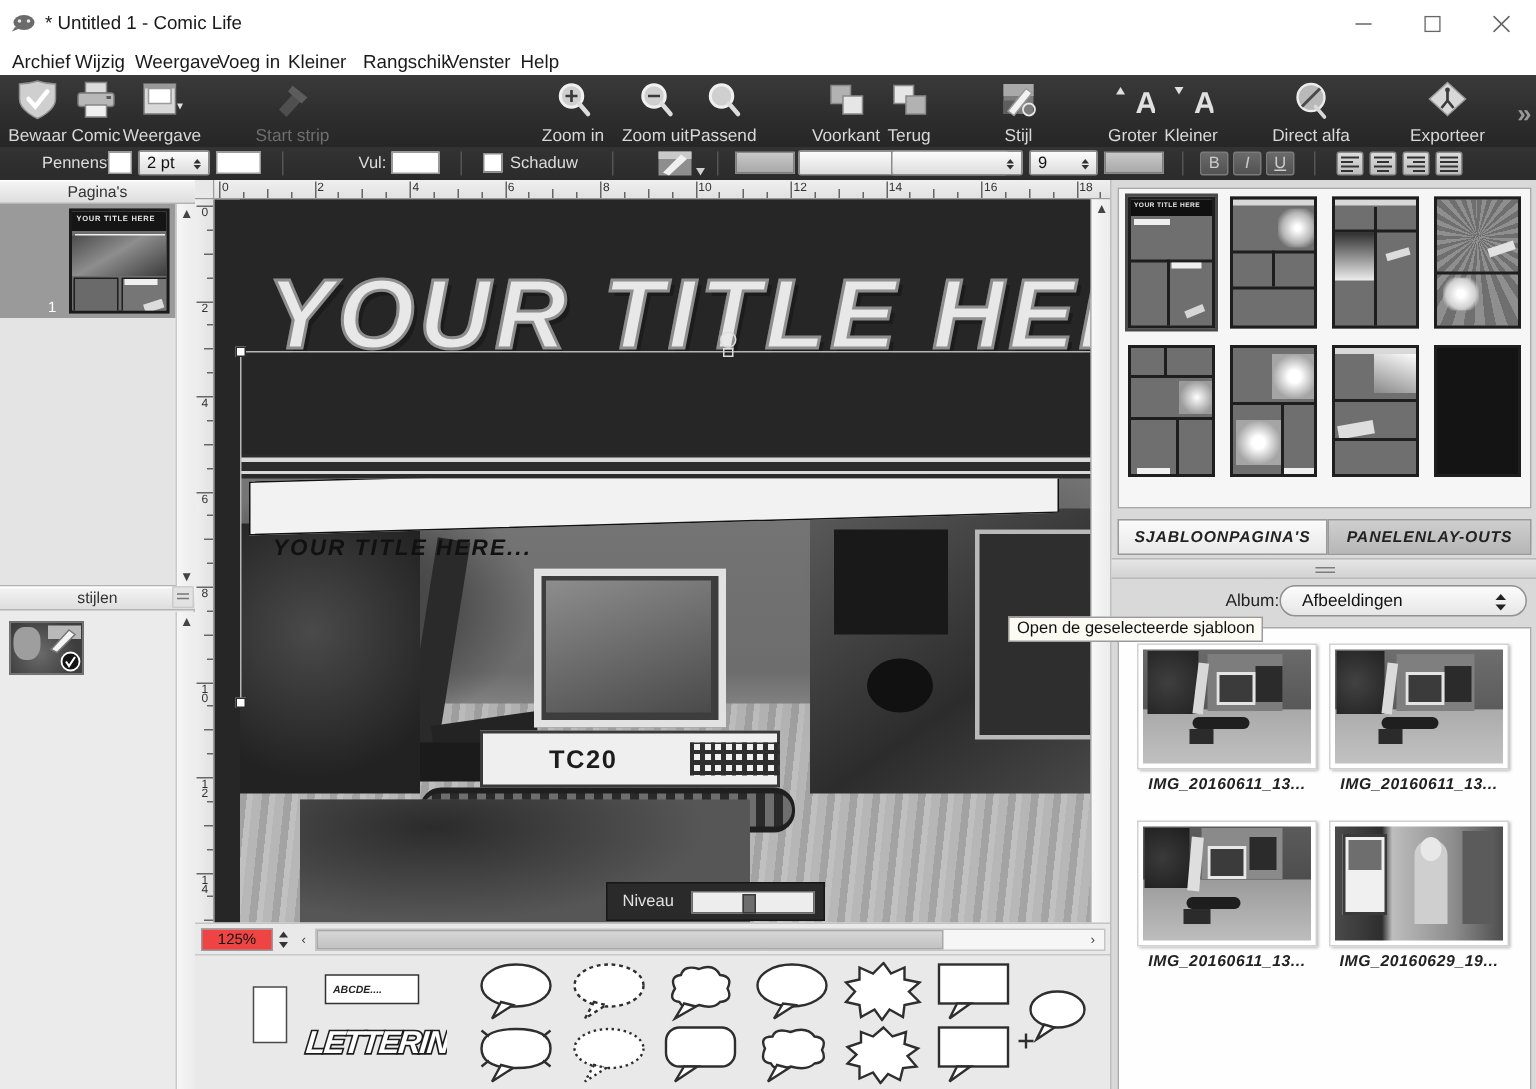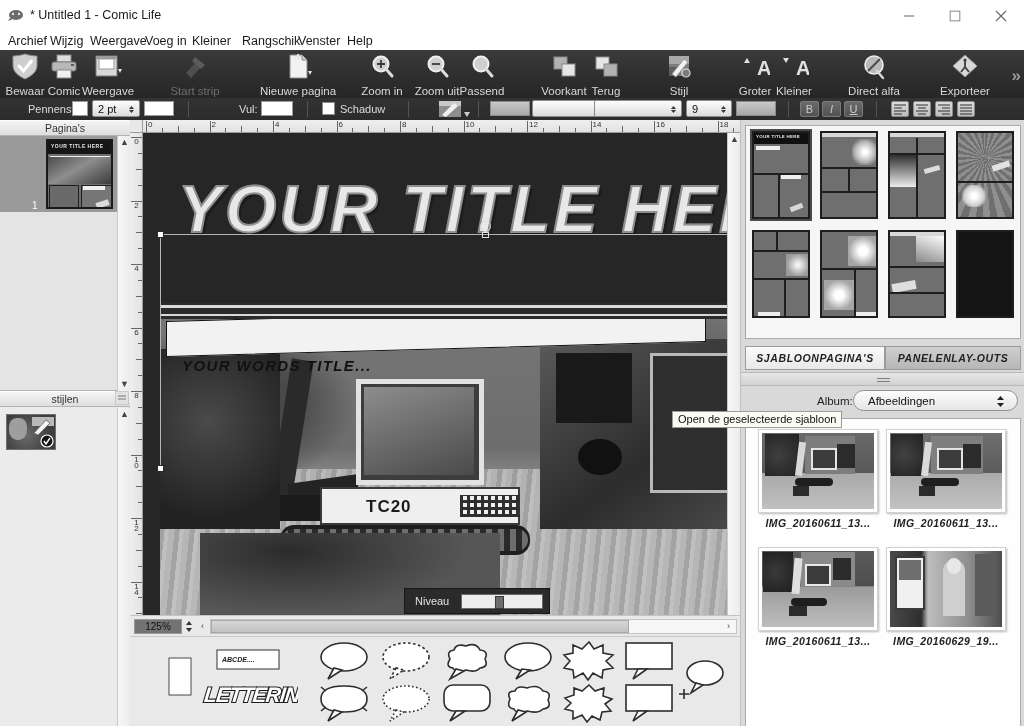--- a/index.html
+++ b/index.html
@@ -129,21 +129,21 @@
                     background:#ededed; border:1px solid #6a6a6a; cursor:pointer; }
   .niveau .nthumb { position:absolute; left:33px; top:1px; width:9px; height:13px;
                     background:#6d6d6d; border:1px solid #3a3a3a; cursor:grab; }
 
   
   .cv-vscroll { position:absolute; left:727px; top:133px; width:13px; height:492px;
                 background:linear-gradient(90deg,#f7f7f7,#ececec); border-left:1px solid #c9c9c9; }
   .cv-hbar { position:absolute; left:130px; top:615px; width:610px; height:21px; background:#e9e9e9;
              border-top:1px solid #c4c4c4; }
   .zoompct { position:absolute; left:4px; top:3px; width:48px; height:15px;
-             background:#737373; border:1px solid #9a9a9a;
+             background:#ef4444; border:1px solid #9a9a9a;
              font-size:10px; text-align:center; line-height:14px; color:#111; cursor:text; }
   .spin { position:absolute; left:54px; top:3px; width:10px; height:15px; cursor:pointer; }
   .hsa { position:absolute; top:4px; width:13px; height:13px; font-size:9px;
          text-align:center; line-height:13px; color:#444; cursor:pointer; }
   .htrack { position:absolute; left:80px; top:3px; width:527px; height:15px;
             background:#f6f6f6; border:1px solid #c4c4c4; }
   .hthumb { position:absolute; left:0; top:0; width:418px; height:13px;
             background:linear-gradient(180deg,#d6d6d6,#c2c2c2); border:1px solid #a8a8a8; cursor:grab; }
 
   
@@ -258,29 +258,20 @@
     </div>
 
     <div class="tool disabled" style="left:160px;width:70px">
       <svg class="ti" viewBox="0 0 30 27">
         <path d="M6 20 L16 9 L21 14 L11 25 Z" fill="#4f4f4f"></path>
         <path d="M15 4 L25 12 L21 16 L12 8 Z" fill="#5c5c5c"></path>
       </svg>
       <div class="tl">Start strip</div>
     </div>
 
-    <div class="tool" style="left:252px;width:92px">
-      <svg class="ti" viewBox="0 0 30 27">
-        <path d="M7 2 L19 2 L24 7 L24 25 L7 25 Z" fill="#f2f2f2" stroke="#8a8a8a"></path>
-        <path d="M19 2 L19 7 L24 7" fill="#cfcfcf" stroke="#8a8a8a"></path>
-        <path d="M15 1 L15 7 M12 4 L18 4" stroke="#e8e8e8" stroke-width="2"></path>
-        <path d="M25 18 L29 18 L27 22 Z" fill="#e0e0e0"></path>
-      </svg>
-      <div class="tl">Nieuwe pagina</div>
-    </div>
 
     <div class="tool" style="left:356px;width:52px">
       <svg class="ti" viewBox="0 0 30 27">
         <circle cx="14" cy="11" r="7.5" fill="#cfcfcf" stroke="#f0f0f0" stroke-width="2"></circle>
         <path d="M19 16 L25 23" stroke="#ddd" stroke-width="3" stroke-linecap="round"></path>
         <path d="M14 7 L14 15 M10 11 L18 11" stroke="#3a3a3a" stroke-width="1.8"></path>
       </svg>
       <div class="tl">Zoom in</div>
     </div>
 
@@ -631,21 +622,21 @@
         <div style="position:absolute;left:380px;top:20px;width:200px;height:190px;background:linear-gradient(145deg,#5a5a5a,#2c2c2c 60%,#4a4a4a);"></div>
         <div style="position:absolute;left:396px;top:34px;width:76px;height:70px;background:#191919;"></div>
         <div style="position:absolute;left:490px;top:34px;width:80px;height:140px;background:#2e2e2e;border:3px solid #b9b9b9;"></div>
         <div style="position:absolute;left:418px;top:120px;width:44px;height:36px;background:#111;border-radius:50%;"></div>
         <div style="position:absolute;left:0;top:30px;width:120px;height:180px;background:
              radial-gradient(circle at 40% 40%,#4a4a4a,#222 75%);"></div>
         <div style="position:absolute;left:40px;top:214px;width:300px;height:92px;background:
              radial-gradient(ellipse at 30% 20%,#2b2b2b,transparent 60%),#565656;"></div>
 
         <div class="caption-box"></div>
-        <div class="caption-text">YOUR WORDS TITLE...</div>
+        <div class="caption-text">YOUR TITLE HERE...</div>
       </div>
 
       <div class="sel-line" style="left:0;top:101px;width:580px;height:1px"></div>
       <div class="sel-line" style="left:0;top:101px;width:1px;height:234px"></div>
       <div class="sel-handle" style="left:-3px;top:98px"></div>
       <div class="sel-handle" style="left:-3px;top:332px"></div>
       <div class="rot-handle" style="left:320px;top:88px"></div>
       <div style="position:absolute;left:322px;top:99px;width:7px;height:6px;border:1.4px solid #ddd;"></div>
     </div>
   </div>

